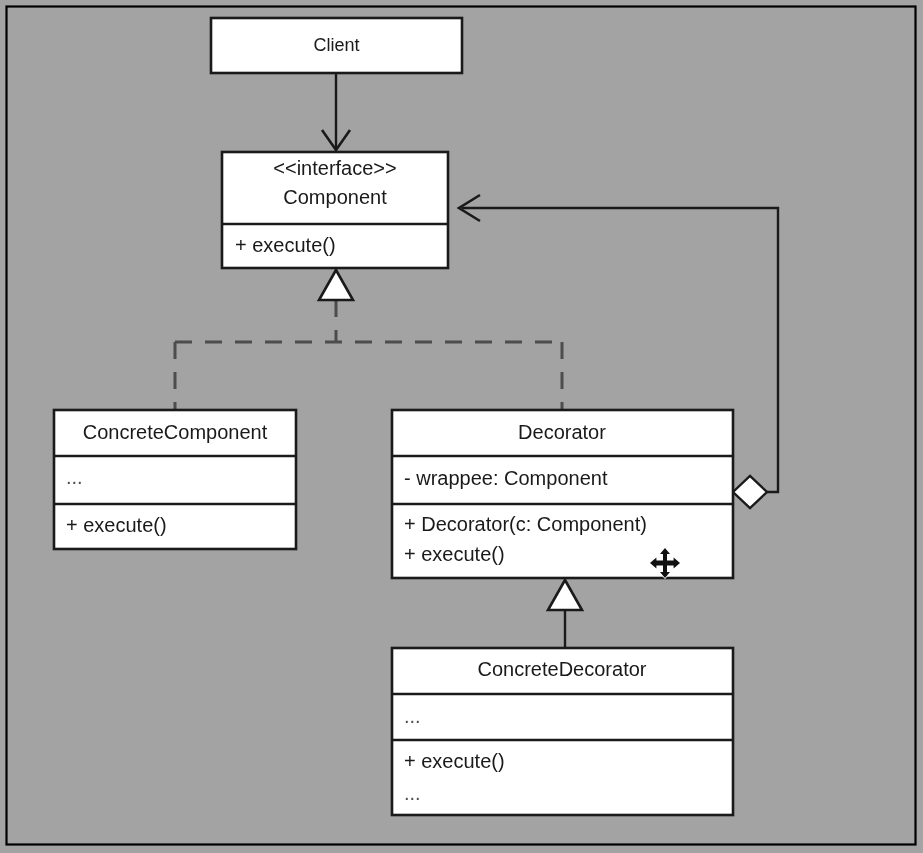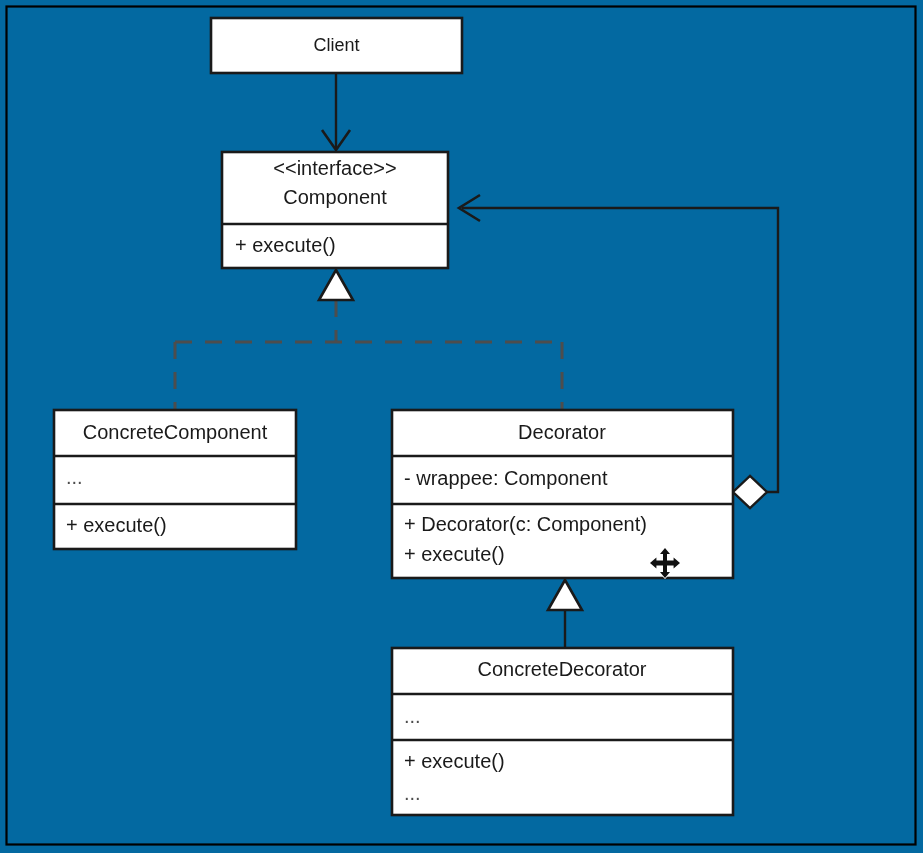--- a/index.html
+++ b/index.html
@@ -8,21 +8,21 @@
     padding: 0;
     background: #ffffff;
   }
   body {
     font-family: "Liberation Sans", sans-serif;
   }
   #diagram-root {
     position: relative;
     width: 923px;
     height: 853px;
-    background: #0369a1;
+    background: #a3a3a3;
     overflow: hidden;
   }
   svg#uml-canvas {
     display: block;
     width: 923px;
     height: 853px;
   }
   .cls-box-fill {
     fill: #ffffff;
     stroke: #1a1a1a;

